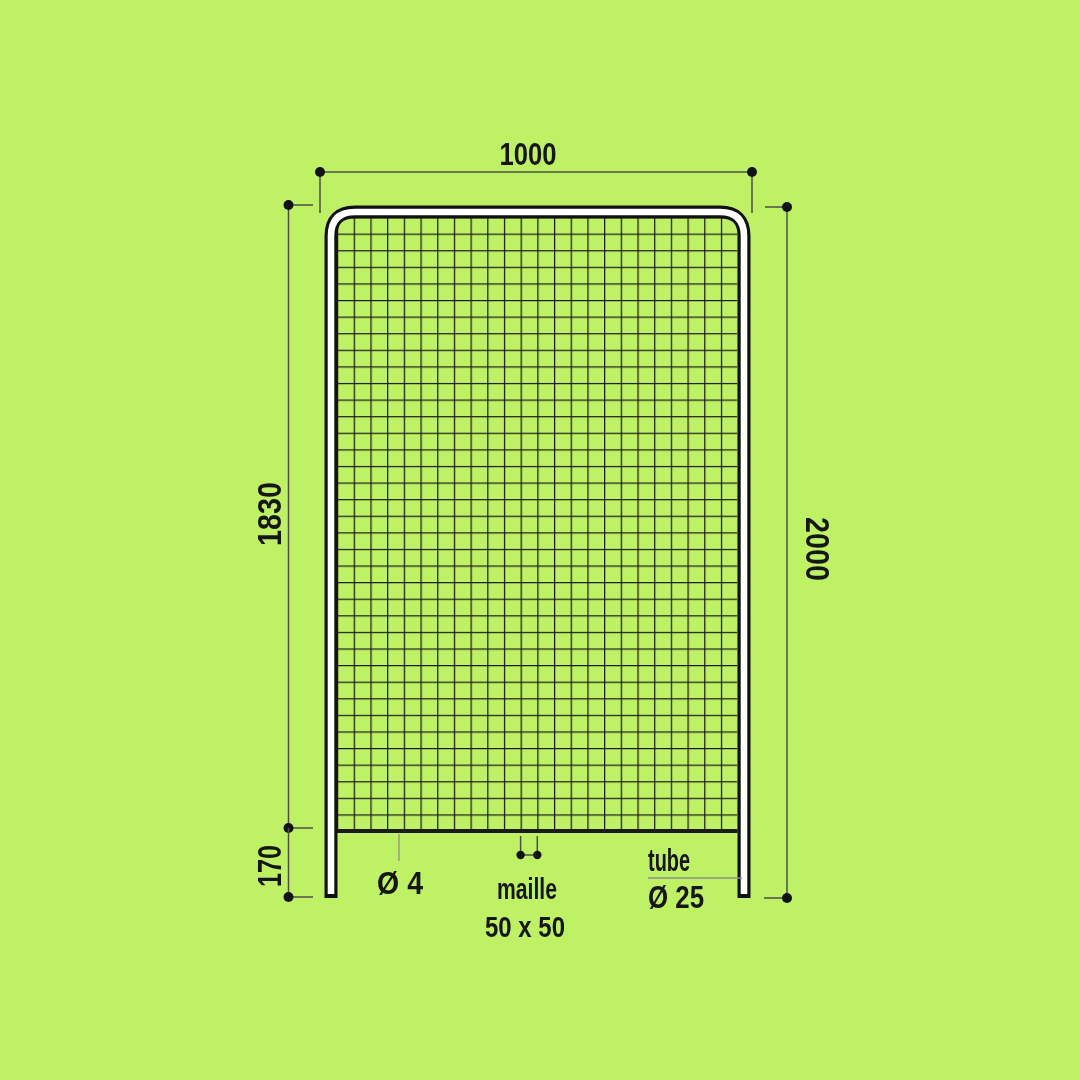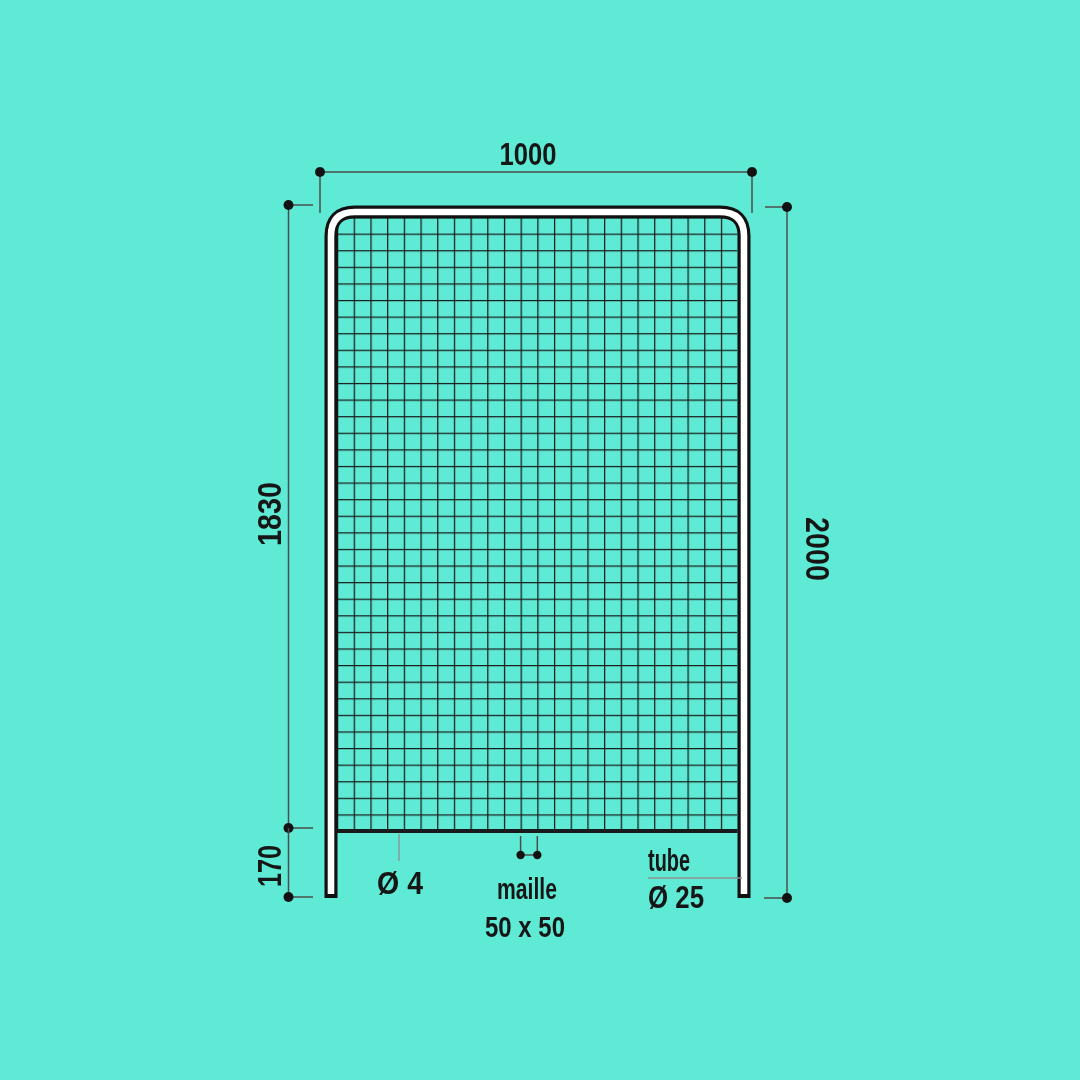--- a/index.html
+++ b/index.html
@@ -1,16 +1,16 @@
 <!DOCTYPE html>
 <html><head>
 <meta charset="utf-8">
 <style>
   html,body{margin:0;padding:0;background:#ffffff;}
-  .page{position:relative;width:1080px;height:1080px;background:#5eead4;overflow:hidden;}
+  .page{position:relative;width:1080px;height:1080px;background:#bef264;overflow:hidden;}
   svg{position:absolute;inset:0;}
   svg text{
     font-family:"Liberation Sans",sans-serif;
     font-weight:700;
     fill:#161616;
   }
   .num-lg{font-size:34px;}
   .num-w{font-size:32px;}
   .lbl{font-size:30px;}
   .lbl2{font-size:32px;}

